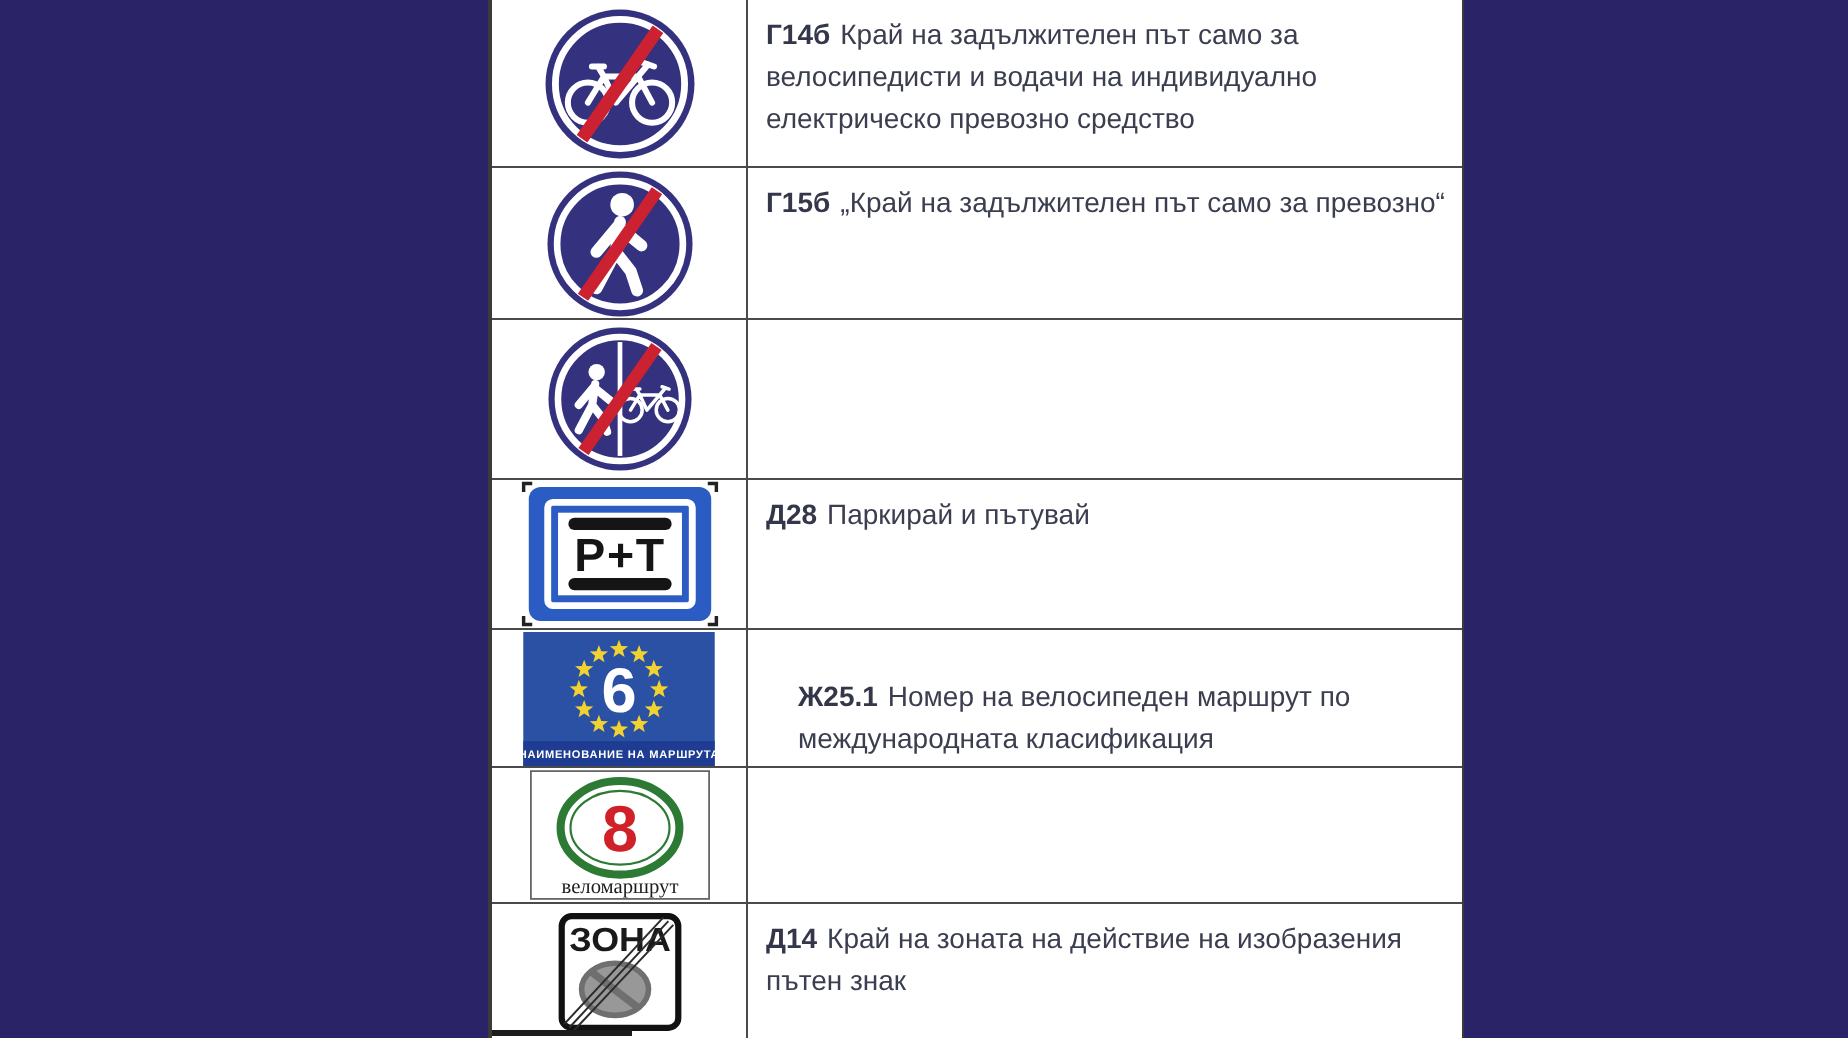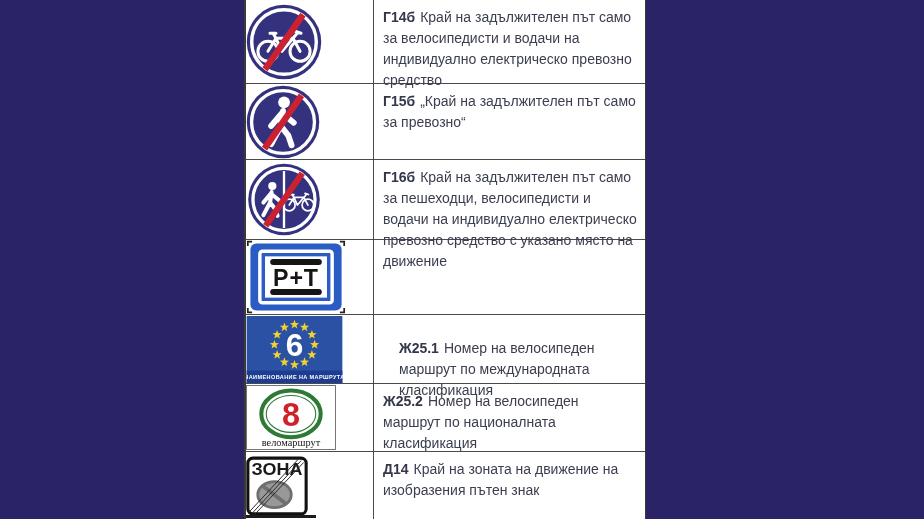--- a/index.html
+++ b/index.html
@@ -2,31 +2,31 @@
 <html><head>
 <meta charset="utf-8">
 <style>
   html,body{margin:0;padding:0;}
   .stage{
     position:relative;width:924px;height:519px;
     background:#2A2368;overflow:hidden;
     font-family:"Liberation Sans",sans-serif;
   }
   .doc-table{
-    position:absolute;left:244px;top:0;width:402px;height:519px;
+    position:absolute;left:244px;top:0;width:488px;height:519px;
     background:#ffffff;box-sizing:border-box;
     border-left:2px solid #3a3a3a;border-right:1px solid #3a3a3a;
     display:flex;flex-direction:column;
   }
   .row{display:flex;box-sizing:border-box;border-bottom:1px solid #4a4a4a;flex:0 0 auto;}
   .row:last-child{border-bottom:none;flex:1 1 auto;}
   .r1{height:84px}.r2{height:76px}.r3{height:80px}.r4{height:75px}.r5{height:69px}.r6{height:68px}
   .sign-cell{
     width:128px;box-sizing:border-box;border-right:1px solid #4a4a4a;
-    display:flex;align-items:center;justify-content:flex-start;position:relative;
+    display:flex;align-items:center;justify-content:center;position:relative;
   }
   .text-cell{
     flex:1;box-sizing:border-box;padding:7px 6px 0 9px;
     color:#3B3E4F;font-size:14px;line-height:21px;
   }
   .code{font-weight:bold;margin-right:5px;color:#34374A;}
   svg{display:block}
   .img-bottom-bar{
     position:absolute;left:0;bottom:1px;width:70px;height:3px;background:#1c1c1c;
   }
@@ -85,36 +85,36 @@
       <div class="sign-cell">
         <svg width="76" height="73" viewBox="0 0 100 100">
           <circle cx="50" cy="50" r="49" fill="#34317E"></circle>
           <circle cx="50" cy="50" r="42.5" fill="none" stroke="#ffffff" stroke-width="4.5"></circle>
           <line x1="50" y1="11" x2="50" y2="89" stroke="#ffffff" stroke-width="3.2"></line>
           <use href="#ped" transform="translate(33,51) scale(1.02)"></use>
           <use href="#bike" transform="translate(70,52) scale(0.8)"></use>
           <line x1="75" y1="14" x2="25" y2="86" stroke="#CC2130" stroke-width="8.5"></line>
         </svg>
       </div>
-      <div class="text-cell">
-        <p style="margin:0"><b class="code">Г16б</b><span>Край на задължителен път само за пешеходци, велосипедисти и водачи на индивидуално електрическо превозно средство с указано място на движение</span></p>
-      </div>
     </div>
 
     <div class="row r4">
       <div class="sign-cell">
         <svg width="100" height="74" viewBox="0 0 116 86">
           <path d="M2,7 V2 H7 M109,2 H114 V7 M114,79 V84 H109 M7,84 H2 V79" fill="none" stroke="#222222" stroke-width="2"></path>
           <rect x="5" y="4" width="106" height="78" rx="7" fill="#2B5CC4"></rect>
           <rect x="16" y="13" width="84" height="60" rx="3" fill="none" stroke="#ffffff" stroke-width="4"></rect>
           <rect x="22" y="19" width="72" height="48" fill="#ffffff"></rect>
           <rect x="28" y="22" width="60" height="7" rx="3.5" fill="#151515"></rect>
           <rect x="28" y="57" width="60" height="7" rx="3.5" fill="#151515"></rect>
           <text x="58" y="53" text-anchor="middle" font-family="Liberation Sans, sans-serif" font-size="27" font-weight="bold" fill="#151515" letter-spacing="1">P+T</text>
         </svg>
+      </div>
+      <div class="text-cell">
+        <p style="margin:0"><b class="code">Д28</b><span>Паркирай и пътувай</span></p>
       </div>
     </div>
 
     <div class="row r5">
       <div class="sign-cell">
         <svg width="97" height="67" viewBox="0 0 100 70">
           <rect x="0" y="0" width="100" height="70" fill="#2B51A5"></rect>
           <use href="#star" x="50" y="9"></use>
             <use href="#star" x="60.5" y="11.8"></use>
             <use href="#star" x="68.2" y="19.5"></use>
@@ -140,39 +140,36 @@
     <div class="row r6">
       <div class="sign-cell">
         <svg width="90" height="65" viewBox="0 0 100 72">
           <rect x="0.5" y="0.5" width="99" height="71" fill="#ffffff" stroke="#666666" stroke-width="1"></rect>
           <ellipse cx="50" cy="32" rx="33" ry="26" fill="none" stroke="#2C7A33" stroke-width="4.5"></ellipse>
           <ellipse cx="50" cy="32" rx="27.5" ry="20.5" fill="none" stroke="#2C7A33" stroke-width="1.2"></ellipse>
           <text x="50" y="45" text-anchor="middle" font-family="Liberation Sans, sans-serif" font-size="36" font-weight="bold" fill="#CF2127">8</text>
           <text x="50" y="68" text-anchor="middle" font-family="Liberation Serif, serif" font-size="11.5" fill="#1c1c1c">веломаршрут</text>
         </svg>
       </div>
-      <div class="text-cell">
-        <p style="margin:0"><b class="code">Ж25.2</b><span>Номер на велосипеден маршрут по националната класификация</span></p>
-      </div>
     </div>
 
     <div class="row r7">
       <div class="sign-cell">
         <svg width="62" height="60" viewBox="0 0 100 96">
           <rect x="3" y="3" width="94" height="90" rx="8" fill="#ffffff" stroke="#111111" stroke-width="5"></rect>
           <text x="50" y="31" text-anchor="middle" font-family="Liberation Sans, sans-serif" font-size="27" font-weight="800" fill="#1a1a1a" textLength="82" lengthAdjust="spacingAndGlyphs">ЗОНА</text>
           <ellipse cx="46" cy="62" rx="27" ry="21" fill="#989898" stroke="#6f6f6f" stroke-width="4.5"></ellipse>
           <line x1="27" y1="48" x2="65" y2="77" stroke="#6f6f6f" stroke-width="6"></line>
           <g stroke="#2b2b2b" stroke-width="1.6">
             <line x1="5" y1="90" x2="85" y2="4"></line>
             <line x1="9" y1="93" x2="89" y2="7"></line>
             <line x1="13" y1="95" x2="93" y2="10"></line>
           </g>
         </svg>
         <div class="img-bottom-bar"></div>
       </div>
       <div class="text-cell">
-        <p style="margin:0"><b class="code">Д14</b><span>Край на зоната на движение на изобразения пътен знак</span></p>
+        <p style="margin:0"><b class="code">Д14</b><span>Край на зоната на действие на изобразения пътен знак</span></p>
       </div>
     </div>
 
   </div>
 </div>
 
 </body></html>

